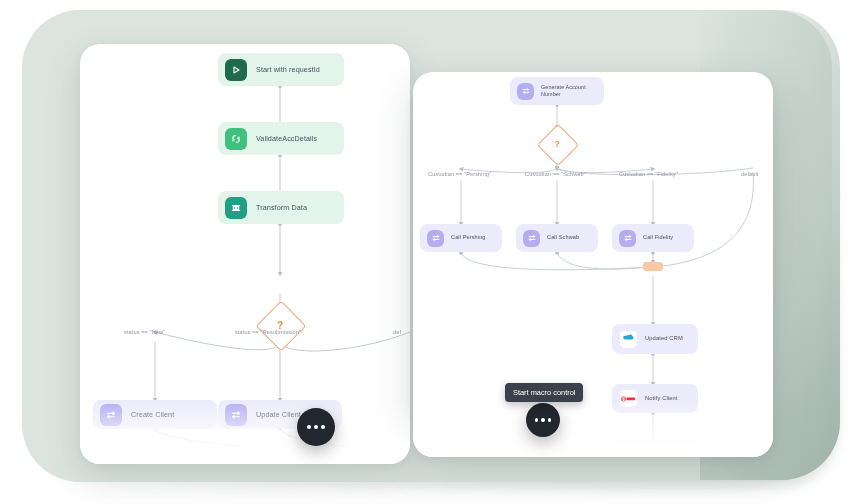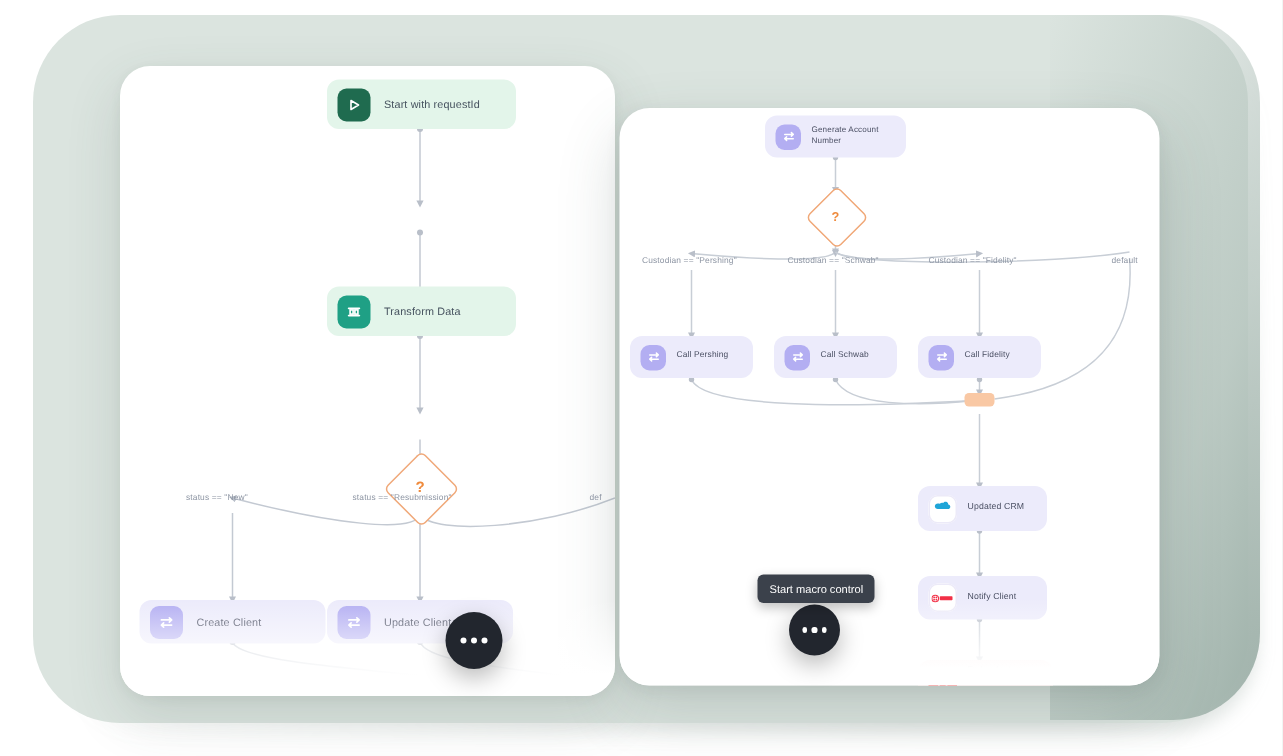--- a/index.html
+++ b/index.html
@@ -176,20 +176,30 @@
 
       <div class="node n-green" style="left:138px;top:9px;width:126px;height:33px;">
         <span class="ic ic-darkgreen">
           <svg width="12" height="12" viewBox="0 0 12 12">
               <path d="M4 3 L9 6 L4 9 Z" fill="none" stroke="#fff" stroke-width="1.1" stroke-linejoin="round"></path>
             </svg>
         </span>
         <span class="lb">Start with requestId</span>
       </div>
 
+      <div class="node n-green" style="left:138px;top:78px;width:126px;height:33px;">
+        <span class="ic ic-green">
+          <svg width="12" height="12" viewBox="0 0 12 12" fill="none" stroke="#fff" stroke-width="1.1" stroke-linecap="round">
+            <path d="M3 4.5 L3 8 M3 8 L4.6 6.6 M9 7.5 L9 4 M9 4 L7.4 5.4"></path>
+            <path d="M3 4.5 C3 3.2 4.2 2.6 5.6 2.8"></path>
+              <path d="M9 7.5 C9 8.8 7.8 9.4 6.4 9.2"></path>
+          </svg>
+        </span>
+        <span class="lb">ValidateAccDetails</span>
+      </div>
 
       <div class="node n-green" style="left:138px;top:147px;width:126px;height:33px;">
         <span class="ic ic-teal">
           <svg width="12" height="12" viewBox="0 0 12 12" fill="none" stroke="#fff" stroke-width="1.1" stroke-linecap="round">
             <path d="M2.4 3.6 H9.6"></path>
               <path d="M2.4 8.4 H9.6"></path>
             <rect x="3.4" y="4.6" width="2" height="2.8"></rect>
               <rect x="6.6" y="4.6" width="2" height="2.8"></rect>
           </svg>
         </span>

